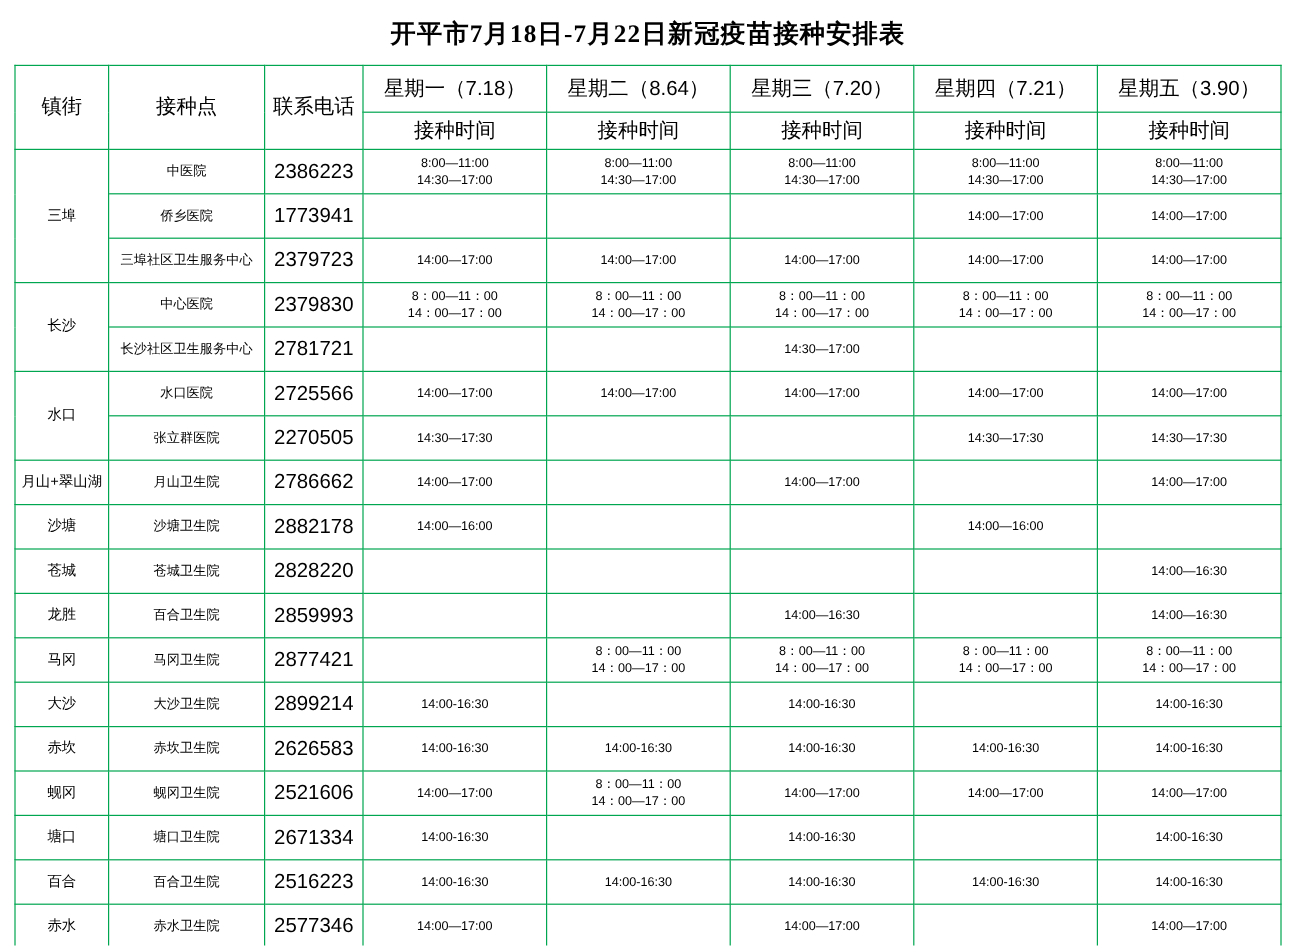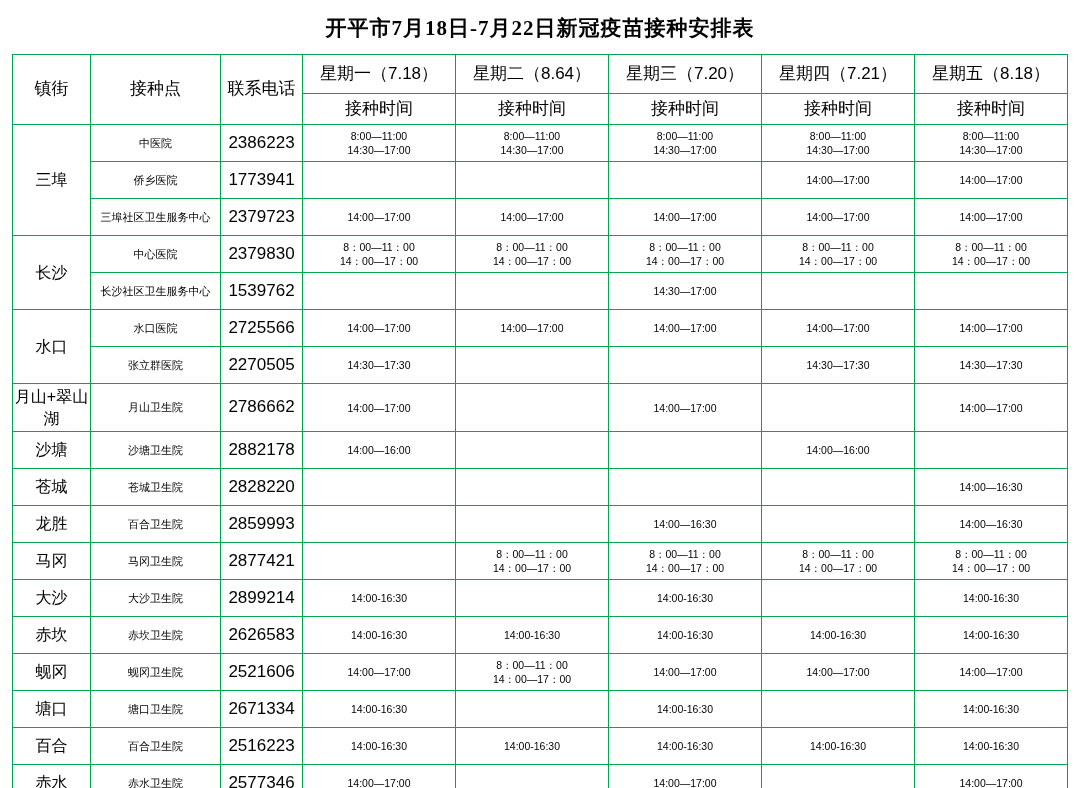--- a/index.html
+++ b/index.html
@@ -56,21 +56,22 @@
   .day-head {
     height: 34px;
   }
   .sub-head {
     height: 26px;
   }
   tbody td {
     height: 32px;
   }
   .town-cell {
-    font-size: 16px;
+    font-size: 12px;
+    font-family: Liberation Mono, monospace;
   }
   .site-cell {
     font-size: 11px;
     margin-top: 36px;
   }
   .phone-cell {
     font-size: 17px;
     font-family: "Liberation Sans", sans-serif;
   }
   .time-cell {
@@ -102,21 +103,21 @@
     </colgroup>
     <thead>
       <tr>
         <td rowspan="2">镇街</td>
         <td rowspan="2">接种点</td>
         <td rowspan="2">联系电话</td>
         <td class="day-head">星期一（7.18）</td>
         <td class="day-head">星期二（8.64）</td>
         <td class="day-head">星期三（7.20）</td>
         <td class="day-head">星期四（7.21）</td>
-        <td class="day-head">星期五（8.18）</td>
+        <td class="day-head">星期五（3.90）</td>
       </tr>
       <tr>
         <td class="sub-head">接种时间</td>
         <td class="sub-head">接种时间</td>
         <td class="sub-head">接种时间</td>
         <td class="sub-head">接种时间</td>
         <td class="sub-head">接种时间</td>
       </tr>
     </thead>
     <tbody id="table-body">
@@ -163,21 +164,21 @@
 14：00—17：00</td>
           <td class="time-cell two-line">8：00—11：00
 14：00—17：00</td>
           <td class="time-cell two-line">8：00—11：00
 14：00—17：00</td>
           <td class="time-cell two-line">8：00—11：00
 14：00—17：00</td>
         </tr>
         <tr>
           <td class="site-cell">长沙社区卫生服务中心</td>
-          <td class="phone-cell">1539762</td>
+          <td class="phone-cell">2781721</td>
           <td class="time-cell"></td>
           <td class="time-cell"></td>
           <td class="time-cell">14:30—17:00</td>
           <td class="time-cell"></td>
           <td class="time-cell"></td>
         </tr>
         <tr>
           <td class="town-cell" rowspan="2">水口</td>
           <td class="site-cell">水口医院</td>
           <td class="phone-cell">2725566</td>

